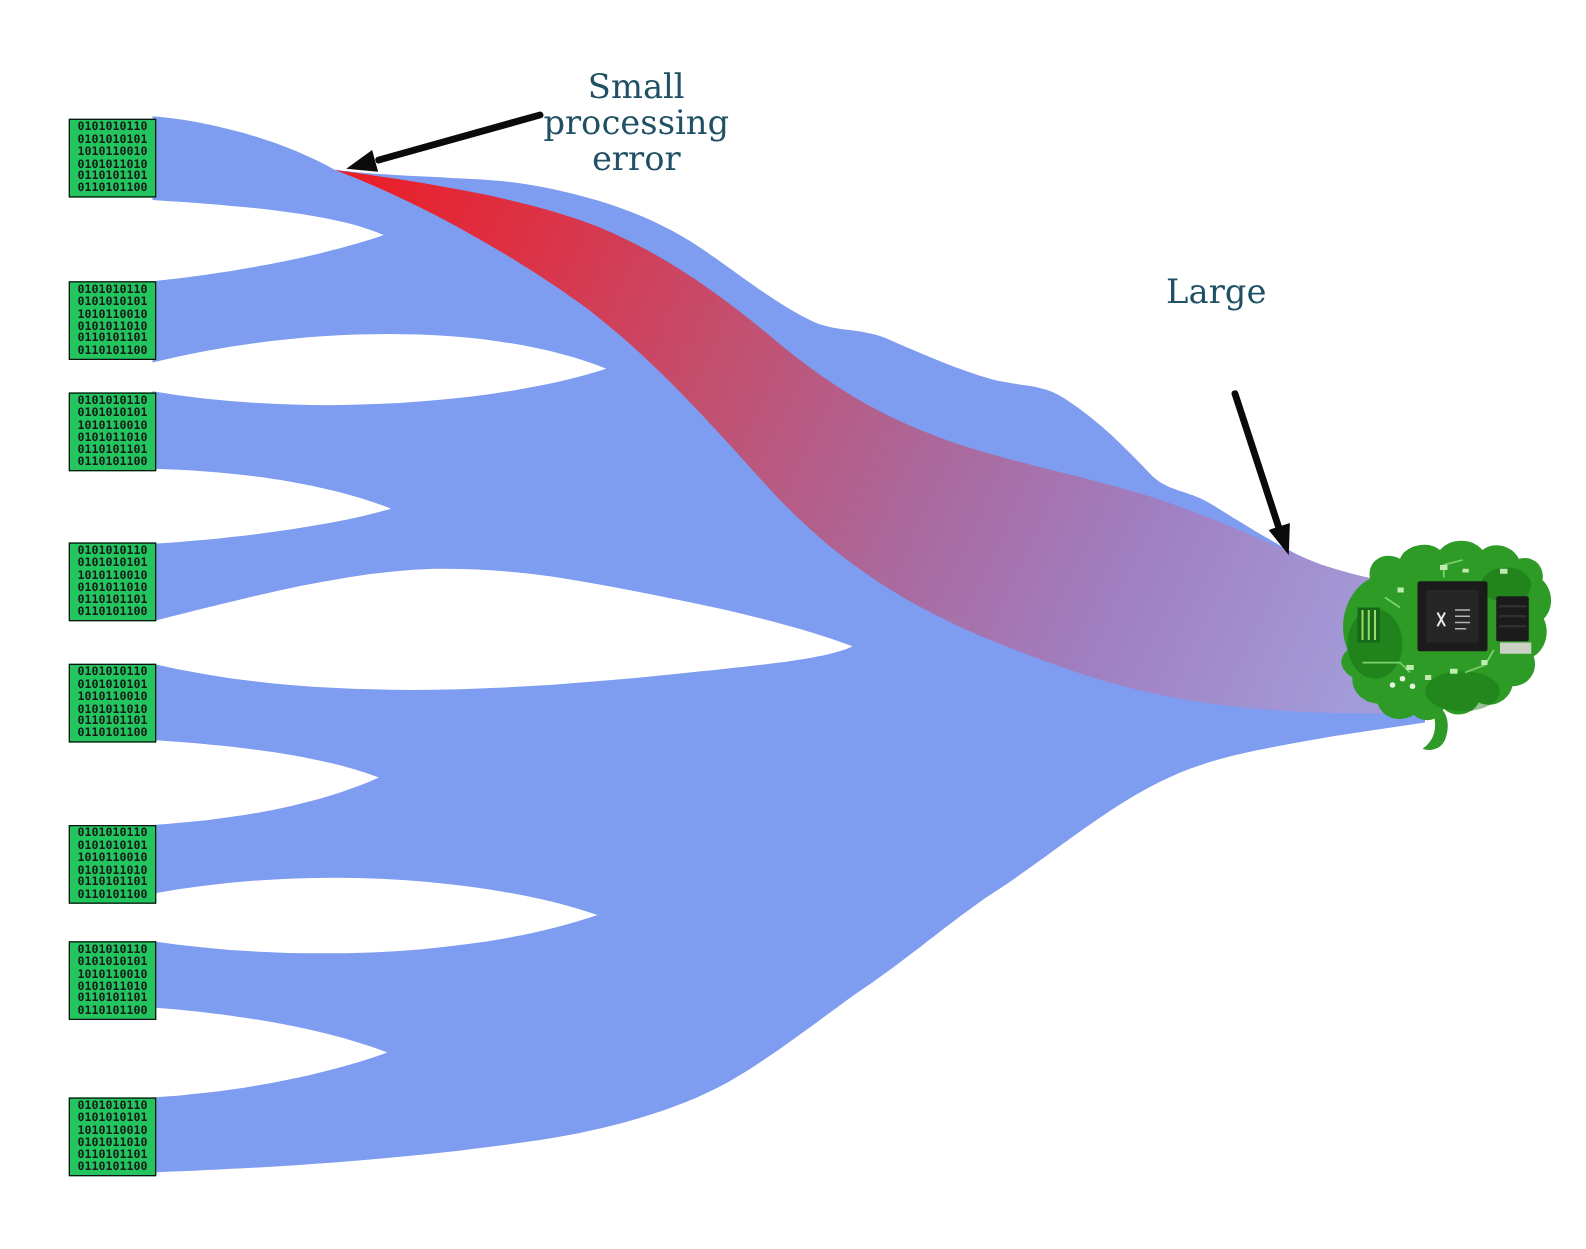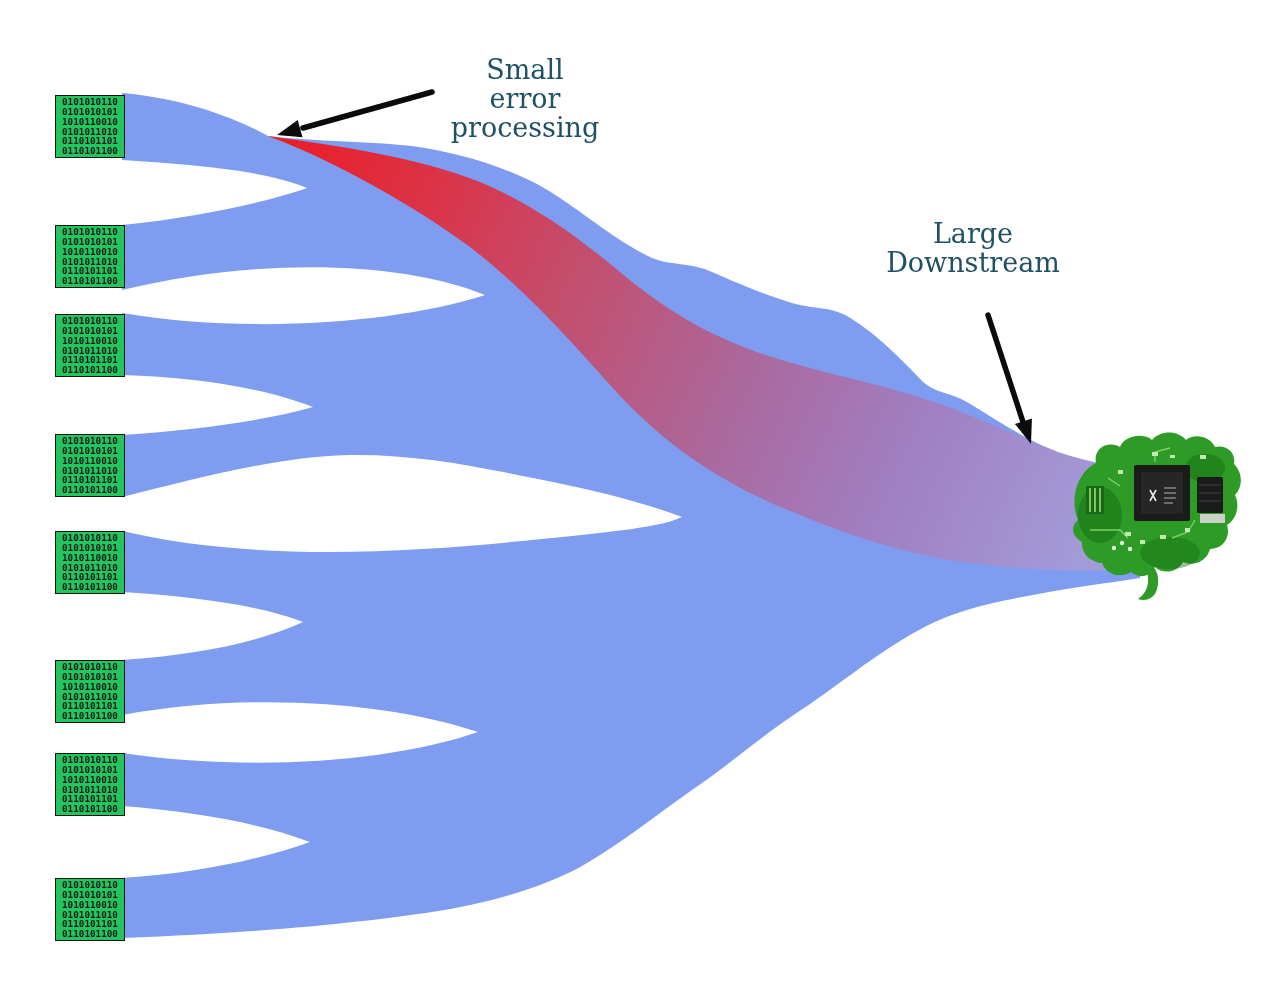--- a/index.html
+++ b/index.html
@@ -31,21 +31,21 @@
   }
   .flow-label{
     position:absolute;
     text-align:center;
     color:#1f5063;
     font-size:27px;
     line-height:29px;
     font-family:"DejaVu Serif", serif;
   }
   .flow-label span{display:block;}
-  #label-error{left:400px;top:55px;width:250px;}
+  #label-error{left:384px;top:55px;width:250px;}
   #label-consequences{left:828px;top:219px;width:290px;}
   .trace{stroke:#7cd36a;stroke-width:1.4;fill:none;}
   .pad{fill:#bfeab0;}
   .hole{fill:#e6f5e2;}
   .chip-stripe{stroke:#2f2f2f;stroke-width:2;}
   .chip-mark{stroke:#e8e8e8;stroke-width:1.6;fill:none;}
   .chip-text{stroke:#cfcfcf;stroke-width:1.1;fill:none;opacity:.85;}
   .connector-pin{stroke:#9fd96b;stroke-width:1.6;}
 </style>
 </head>
@@ -252,21 +252,20 @@
       <pre>0101010110
 0101010101
 1010110010
 0101011010
 0110101101
 0110101100</pre>
     </div>
 
   <div id="label-error" class="flow-label">
     <span>Small</span>
+    <span>processing</span>
     <span>error</span>
-    <span>processing</span>
   </div>
   <div id="label-consequences" class="flow-label">
     <span>Large</span>
-    <span>Downstream</span>
   </div>
 
 </div>
 
 </body></html>

